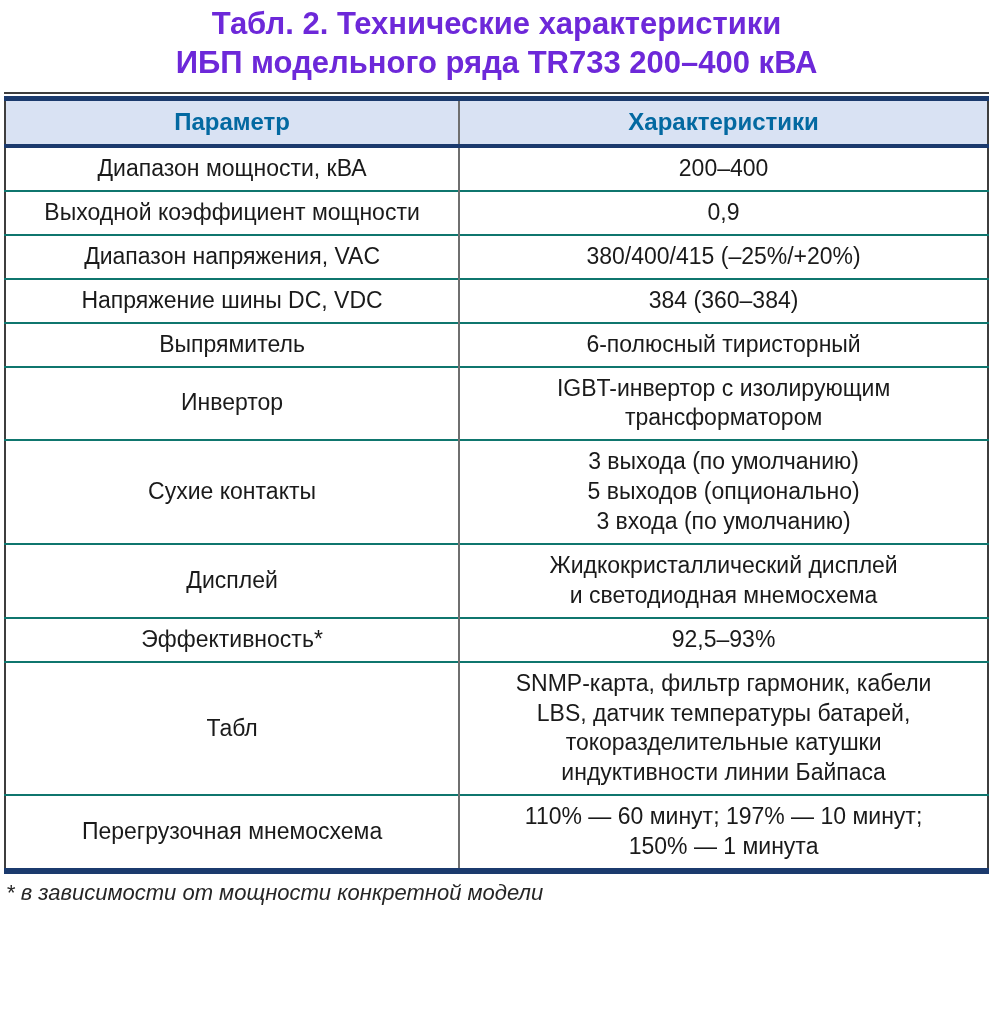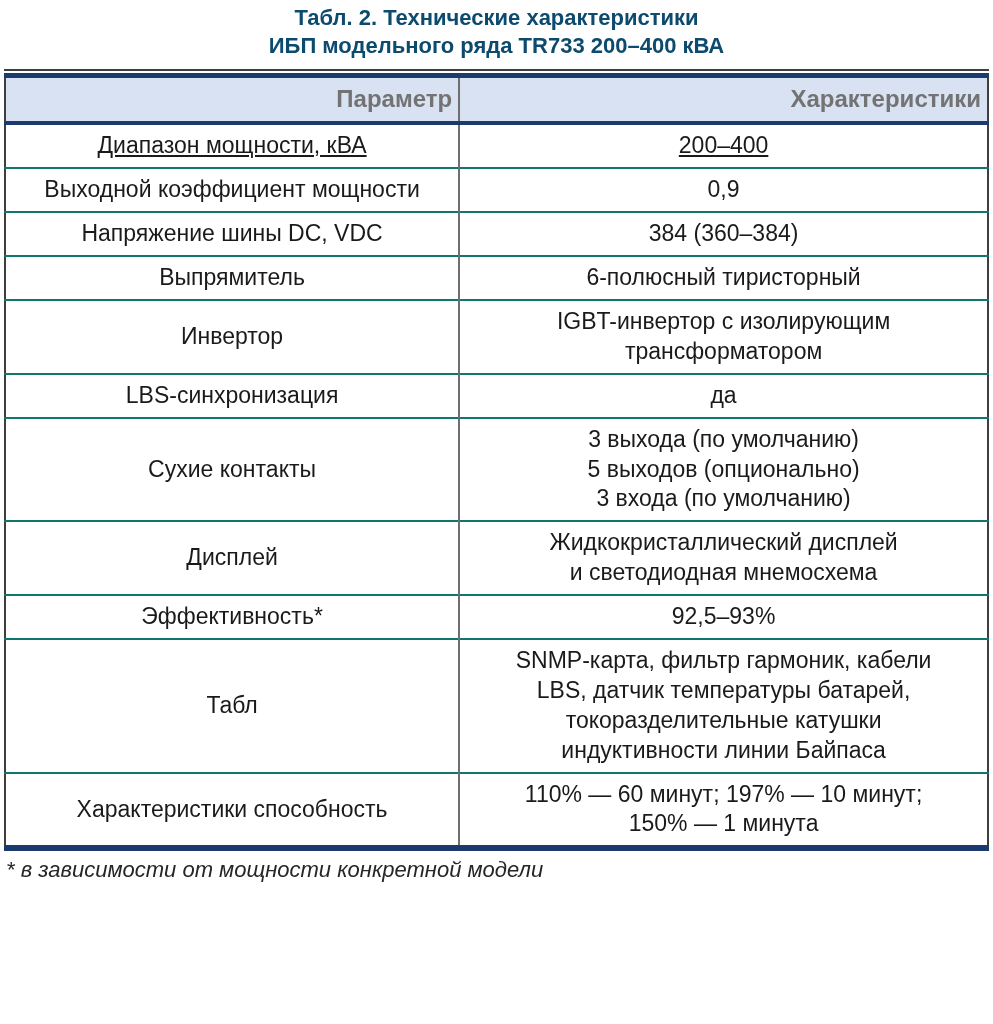--- a/index.html
+++ b/index.html
@@ -12,23 +12,23 @@
   .page {
     width: 993px;
     height: 1024px;
     box-sizing: border-box;
     background: #ffffff;
     overflow: hidden;
   }
   .title {
     text-align: center;
     font-weight: bold;
-    font-size: 22px;
+    font-size: 31px;
     line-height: 1.26;
-    color: #0c4a6e;
+    color: #6d28d9;
     padding-top: 4px;
     margin-bottom: 10px;
   }
   .table-wrap {
     margin: 0 4px;
     border-top: 2px solid #3e3e3e;
     padding-top: 2px;
   }
   table.spec-table {
     width: 100%;
@@ -36,42 +36,41 @@
     table-layout: fixed;
     border-top: 5px solid #1b3a6d;
     border-bottom: 6px solid #1b3a6d;
     border-left: 2px solid #3e3e3e;
     border-right: 2px solid #3e3e3e;
   }
   col.col-param  { width: 46.2%; }
   col.col-value  { width: 53.8%; }
   thead th {
     background: #d9e2f3;
-    color: #737373;
+    color: #0369a1;
     font-weight: bold;
     font-size: 24px;
     padding: 7px 6px 8px 6px;
     border-bottom: 4px solid #1b3a6d;
-    text-align: right;
+    text-align: center;
   }
   thead th:first-child,
   tbody td:first-child {
     border-right: 2px solid #6f6f6f;
   }
   tbody td {
     font-size: 23px;
     line-height: 1.3;
     text-align: center;
     vertical-align: middle;
     padding: 6px 8px;
     border-top: 2px solid #0f766e;
   }
   tbody tr:first-child td {
     border-top: none;
-    text-decoration: underline;
   }
   .value-line { display: block; text-align: center; }
   .footnote {
     margin: 6px 4px 0 6px;
     font-style: italic;
     font-size: 22px;
     color: #262626;
     text-align: left;
   }
 </style>
@@ -105,20 +104,26 @@
             </td>
   </tr>
 
   <tr>
     <td class="param-cell">Выходной коэффициент мощности</td>
     <td class="value-cell">
               <div class="value-line">0,9</div>
             </td>
   </tr>
 
+  <tr>
+    <td class="param-cell">Диапазон напряжения, VAC</td>
+    <td class="value-cell">
+              <div class="value-line">380/400/415 (–25%/+20%)</div>
+            </td>
+  </tr>
 
   <tr>
     <td class="param-cell">Напряжение шины DC, VDC</td>
     <td class="value-cell">
               <div class="value-line">384 (360–384)</div>
             </td>
   </tr>
 
   <tr>
     <td class="param-cell">Выпрямитель</td>
@@ -128,26 +133,20 @@
   </tr>
 
   <tr>
     <td class="param-cell">Инвертор</td>
     <td class="value-cell">
               <div class="value-line">IGBT-инвертор с изолирующим</div>
               <div class="value-line">трансформатором</div>
             </td>
   </tr>
 
-  <tr>
-    <td class="param-cell">LBS-синхронизация</td>
-    <td class="value-cell">
-              <div class="value-line">да</div>
-            </td>
-  </tr>
 
   <tr>
     <td class="param-cell">Сухие контакты</td>
     <td class="value-cell">
               <div class="value-line">3 выхода (по умолчанию)</div>
               <div class="value-line">5 выходов (опционально)</div>
               <div class="value-line">3 входа (по умолчанию)</div>
             </td>
   </tr>
 
@@ -172,21 +171,21 @@
     <td class="value-cell">
               <div class="value-line">SNMP-карта, фильтр гармоник, кабели</div>
               <div class="value-line">LBS, датчик температуры батарей,</div>
               <div class="value-line">токоразделительные катушки</div>
               <div class="value-line">индуктивности линии Байпаса</div>
             </td>
   </tr>
 
 
   <tr>
-    <td class="param-cell">Характеристики способность</td>
+    <td class="param-cell">Перегрузочная мнемосхема</td>
     <td class="value-cell">
               <div class="value-line">110% — 60 минут; 197% — 10 минут;</div>
               <div class="value-line">150% — 1 минута</div>
             </td>
   </tr>
 </tbody>
     </table>
   </div>
 
   <div class="footnote">* в зависимости от мощности конкретной модели</div>

